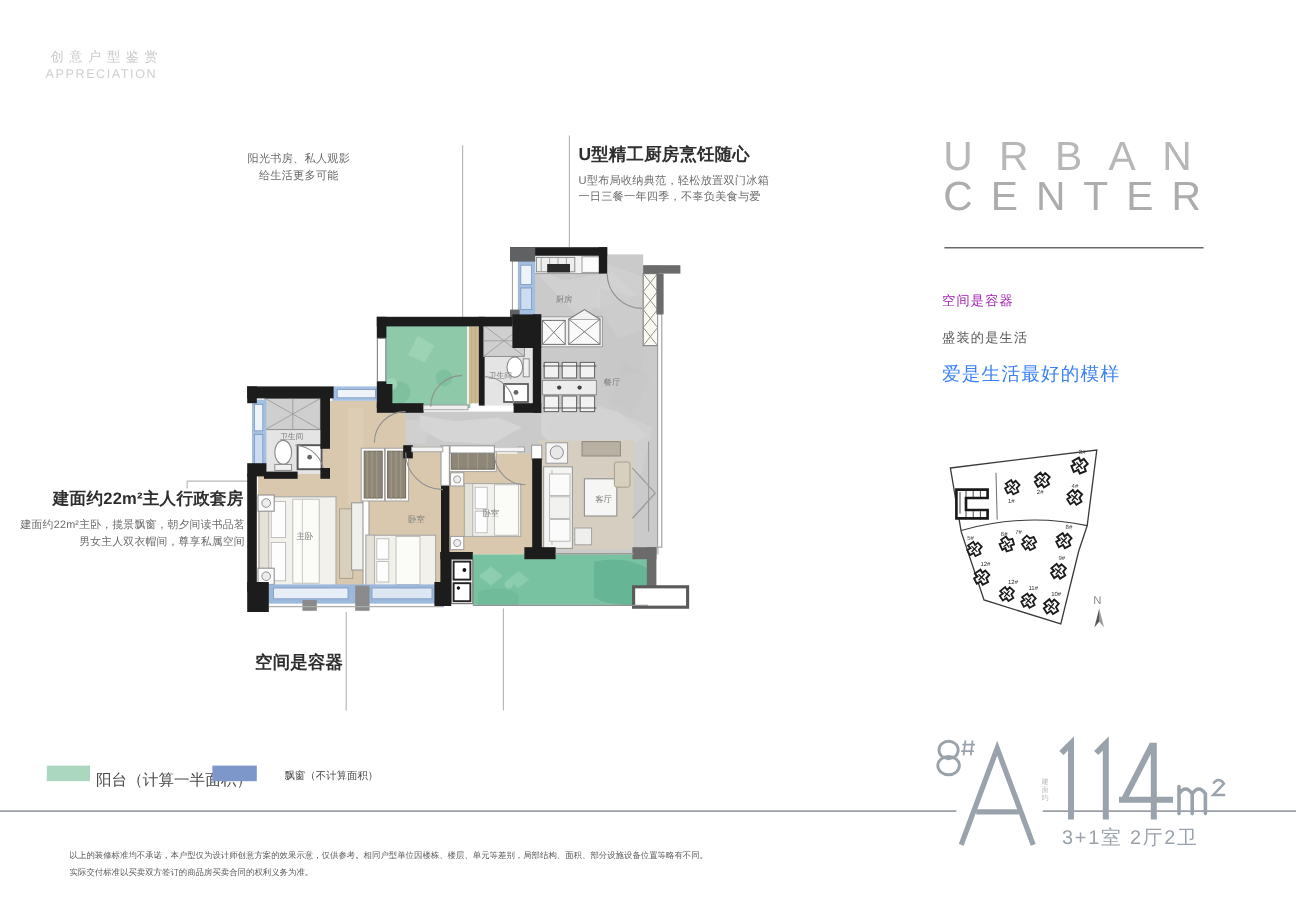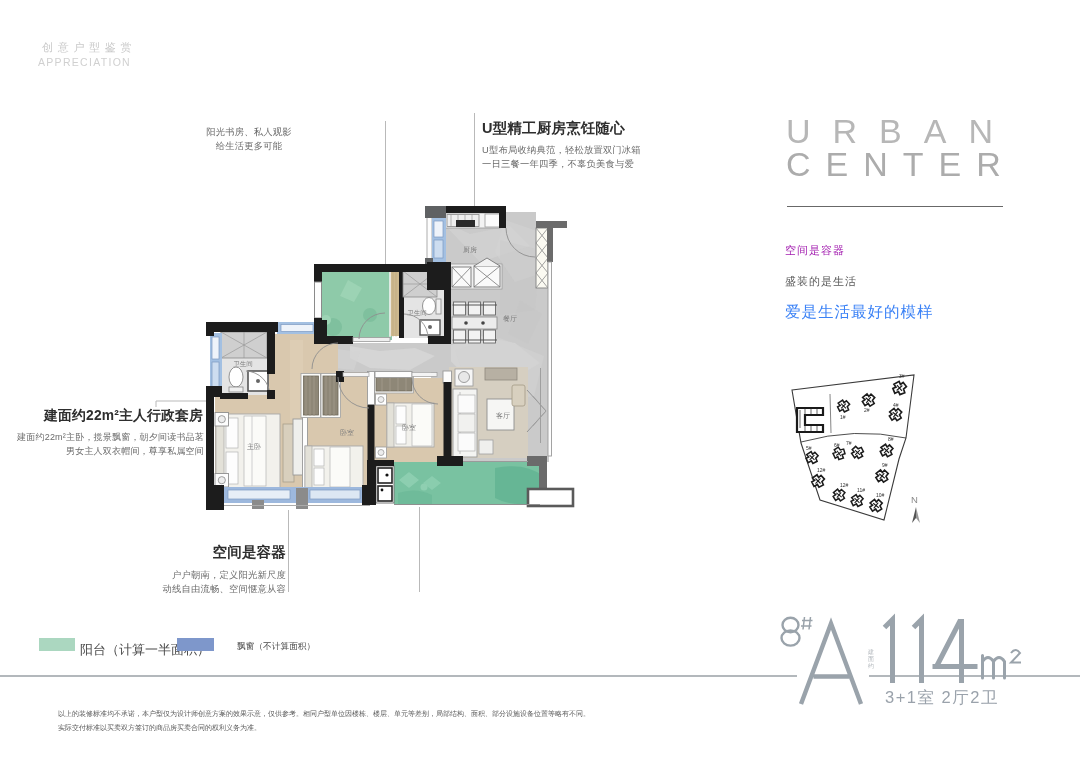--- a/index.html
+++ b/index.html
@@ -25,21 +25,20 @@
   <div class="t-body" style="margin-top:5px;">U型布局收纳典范，轻松放置双门冰箱<br>一日三餐一年四季，不辜负美食与爱</div>
 </div>
 
 <div class="abs ra" style="right:877px;top:407px;width:280px;">
   <div class="t-title" style="font-size:13.8px;">建面约22m²主人行政套房</div>
   <div class="t-body" style="margin-top:5px;margin-right:-1px;font-size:9px;">建面约22m²主卧，揽景飘窗，朝夕间读书品茗<br>男女主人双衣帽间，尊享私属空间</div>
 </div>
 
 <div class="abs ra" style="right:794px;top:543px;width:240px;">
   <div class="t-title">空间是容器</div>
-  <div class="t-body" style="margin-top:6px;">户户朝南，定义阳光新尺度<br>动线自由流畅、空间惬意从容</div>
 </div>
 
 <div class="abs" style="left:427px;top:543px;width:260px;">
 </div>
 
 <div class="abs" style="left:39px;top:638px;width:36px;height:13px;background:#abd7c0;"></div>
 <div class="abs" style="left:80px;top:641px;font-size:13px;color:#4a4a4a;">阳台（计算一半面积）</div>
 
 <div class="abs" style="left:177px;top:638px;width:37px;height:13px;background:#7e97cb;"></div>
 <div class="abs" style="left:237px;top:641px;font-size:8.7px;color:#4a4a4a;">飘窗（不计算面积）</div>

